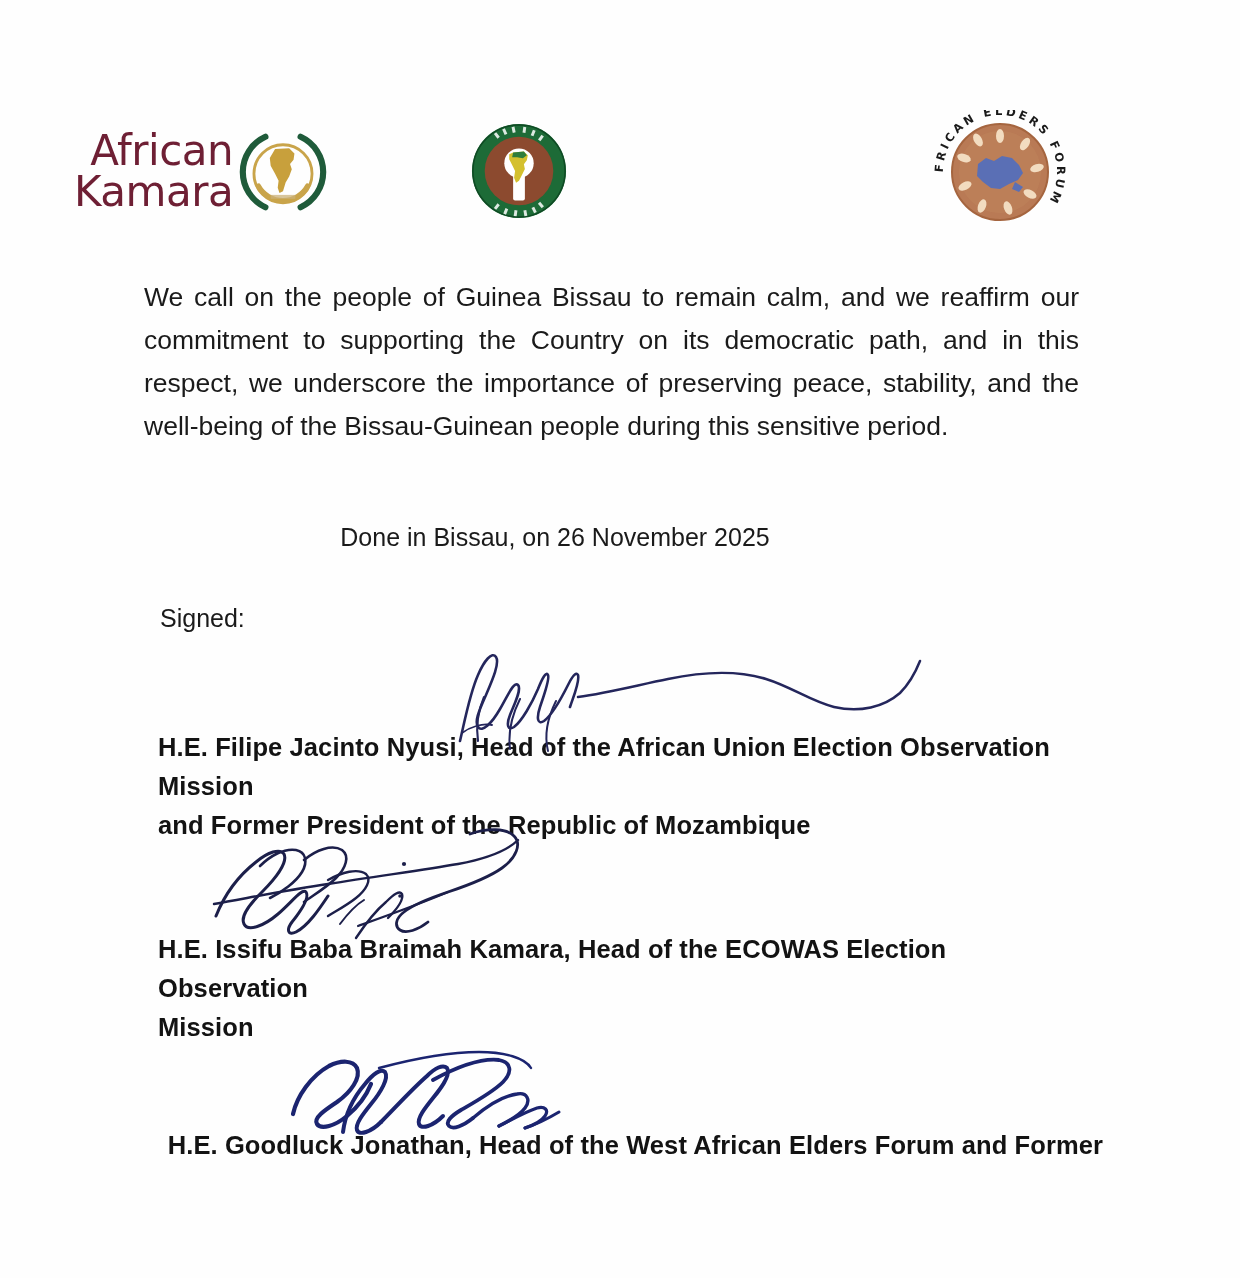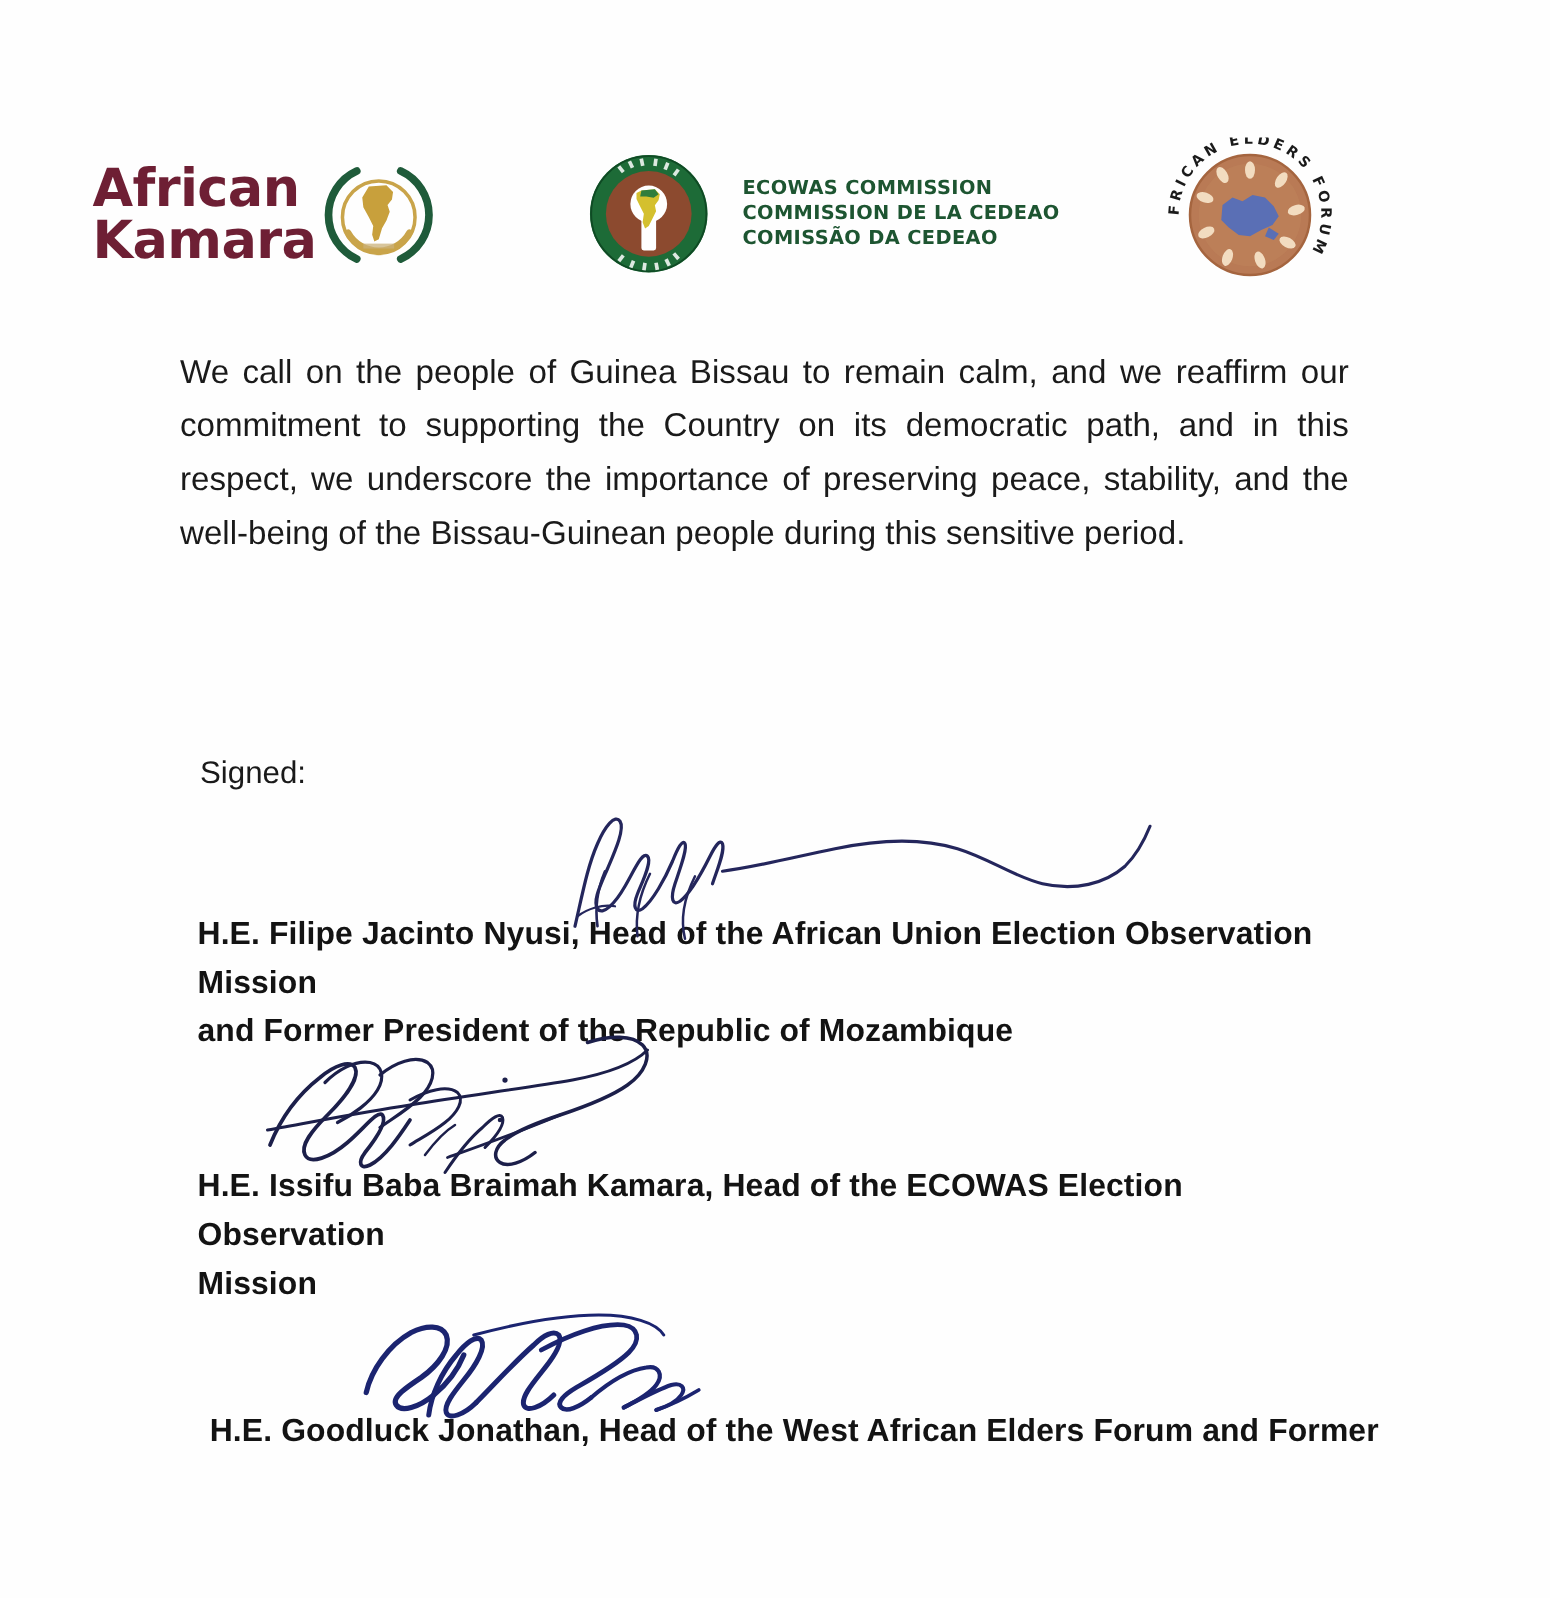--- a/index.html
+++ b/index.html
@@ -38,23 +38,23 @@
     left: 74px;
     top: 30px;
     display: flex;
     align-items: center;
   }
   .au-wordmark {
     color: #6e1f34;
     font-size: 42px;
     line-height: 0.98;
     letter-spacing: -0.5px;
-    font-weight: 700;
+    font-weight: 400;
     font-family: "DejaVu Sans", sans-serif;
-    text-align: left;
+    text-align: right;
     white-space: nowrap;
   }
   .au-emblem {
     position: relative;
     width: 88px;
     height: 88px;
     margin-left: 6px;
     margin-top: 2px;
   }
   .au-emblem svg { display: block; }
@@ -205,25 +205,20 @@
             <rect x="71" y="13" width="3" height="6" transform="rotate(36 72 16)"></rect>
             <rect x="26" y="83" width="3" height="6" transform="rotate(38 27 86)"></rect>
             <rect x="35" y="88" width="3" height="6" transform="rotate(22 36 91)"></rect>
             <rect x="45" y="90" width="3" height="6" transform="rotate(8 46 93)"></rect>
             <rect x="55" y="90" width="3" height="6" transform="rotate(-10 56 93)"></rect>
             <rect x="64" y="87" width="3" height="6" transform="rotate(-26 65 90)"></rect>
             <rect x="71" y="82" width="3" height="6" transform="rotate(-40 72 85)"></rect>
           </g>
         </svg>
       </div>
-      <div class="ecowas-text">
-        <div>ECOWAS COMMISSION</div>
-        <div>COMMISSION DE LA CEDEAO</div>
-        <div>COMISSÃO DA CEDEAO</div>
-      </div>
     </div>
 
     <div class="waef-emblem">
       <svg width="160" height="128" viewBox="0 0 160 128">
         <defs>
           <path id="waef-arc" d="M80 118 m-57 0 a57 57 0 1 1 114 0 a57 57 0 1 1 -114 0"></path>
           <path id="waef-ring" d="M23 62 a57 57 0 1 1 114 0 a57 57 0 1 1 -114 0"></path>
         </defs>
 
         <circle cx="80" cy="62" r="48" fill="#b97a55"></circle>
@@ -248,20 +243,21 @@
         <text font-family="DejaVu Sans, sans-serif" font-size="11.5" font-weight="700" letter-spacing="3.1" fill="#1a1a1a">
           <textPath href="#waef-ring" startOffset="20%" text-anchor="middle">WEST AFRICAN ELDERS FORUM</textPath>
         </text>
       </svg>
     </div>
 
   </div>
 
   <div class="body-text">We call on the people of Guinea Bissau to remain calm, and we reaffirm our commitment to supporting the Country on its democratic path, and in this respect, we underscore the importance of preserving peace, stability, and the well-being of the Bissau-Guinean people during this sensitive period.</div>
 
+  <div class="dateline">Done in Bissau, on 26 November 2025</div>
 
   <div class="signed-label">Signed:</div>
 
   <div class="sig-block" id="sig-block-1">
     <div class="sig-ink" id="sig-ink-1">
       <svg width="560" height="130" viewBox="0 0 560 130">
         <g fill="none" stroke="#24265c" stroke-linecap="round" stroke-linejoin="round">
           <path d="M12 118 C18 92 22 70 30 52 C36 38 44 28 48 34 C52 40 44 58 38 72 C32 86 26 98 30 104 C34 110 44 100 52 86 C60 72 66 58 70 62 C74 66 66 82 62 92 C58 102 60 108 66 104 C74 98 84 80 90 66 C94 56 98 48 100 52 C102 56 96 72 92 84 C88 96 90 102 96 98 C104 92 114 74 120 62 C124 54 128 48 130 52 C132 58 126 72 122 84" stroke-width="2.6"></path>
           <path d="M30 118 C28 104 30 88 36 74" stroke-width="2.1"></path>
           <path d="M62 126 C60 110 64 92 72 76" stroke-width="2"></path>

